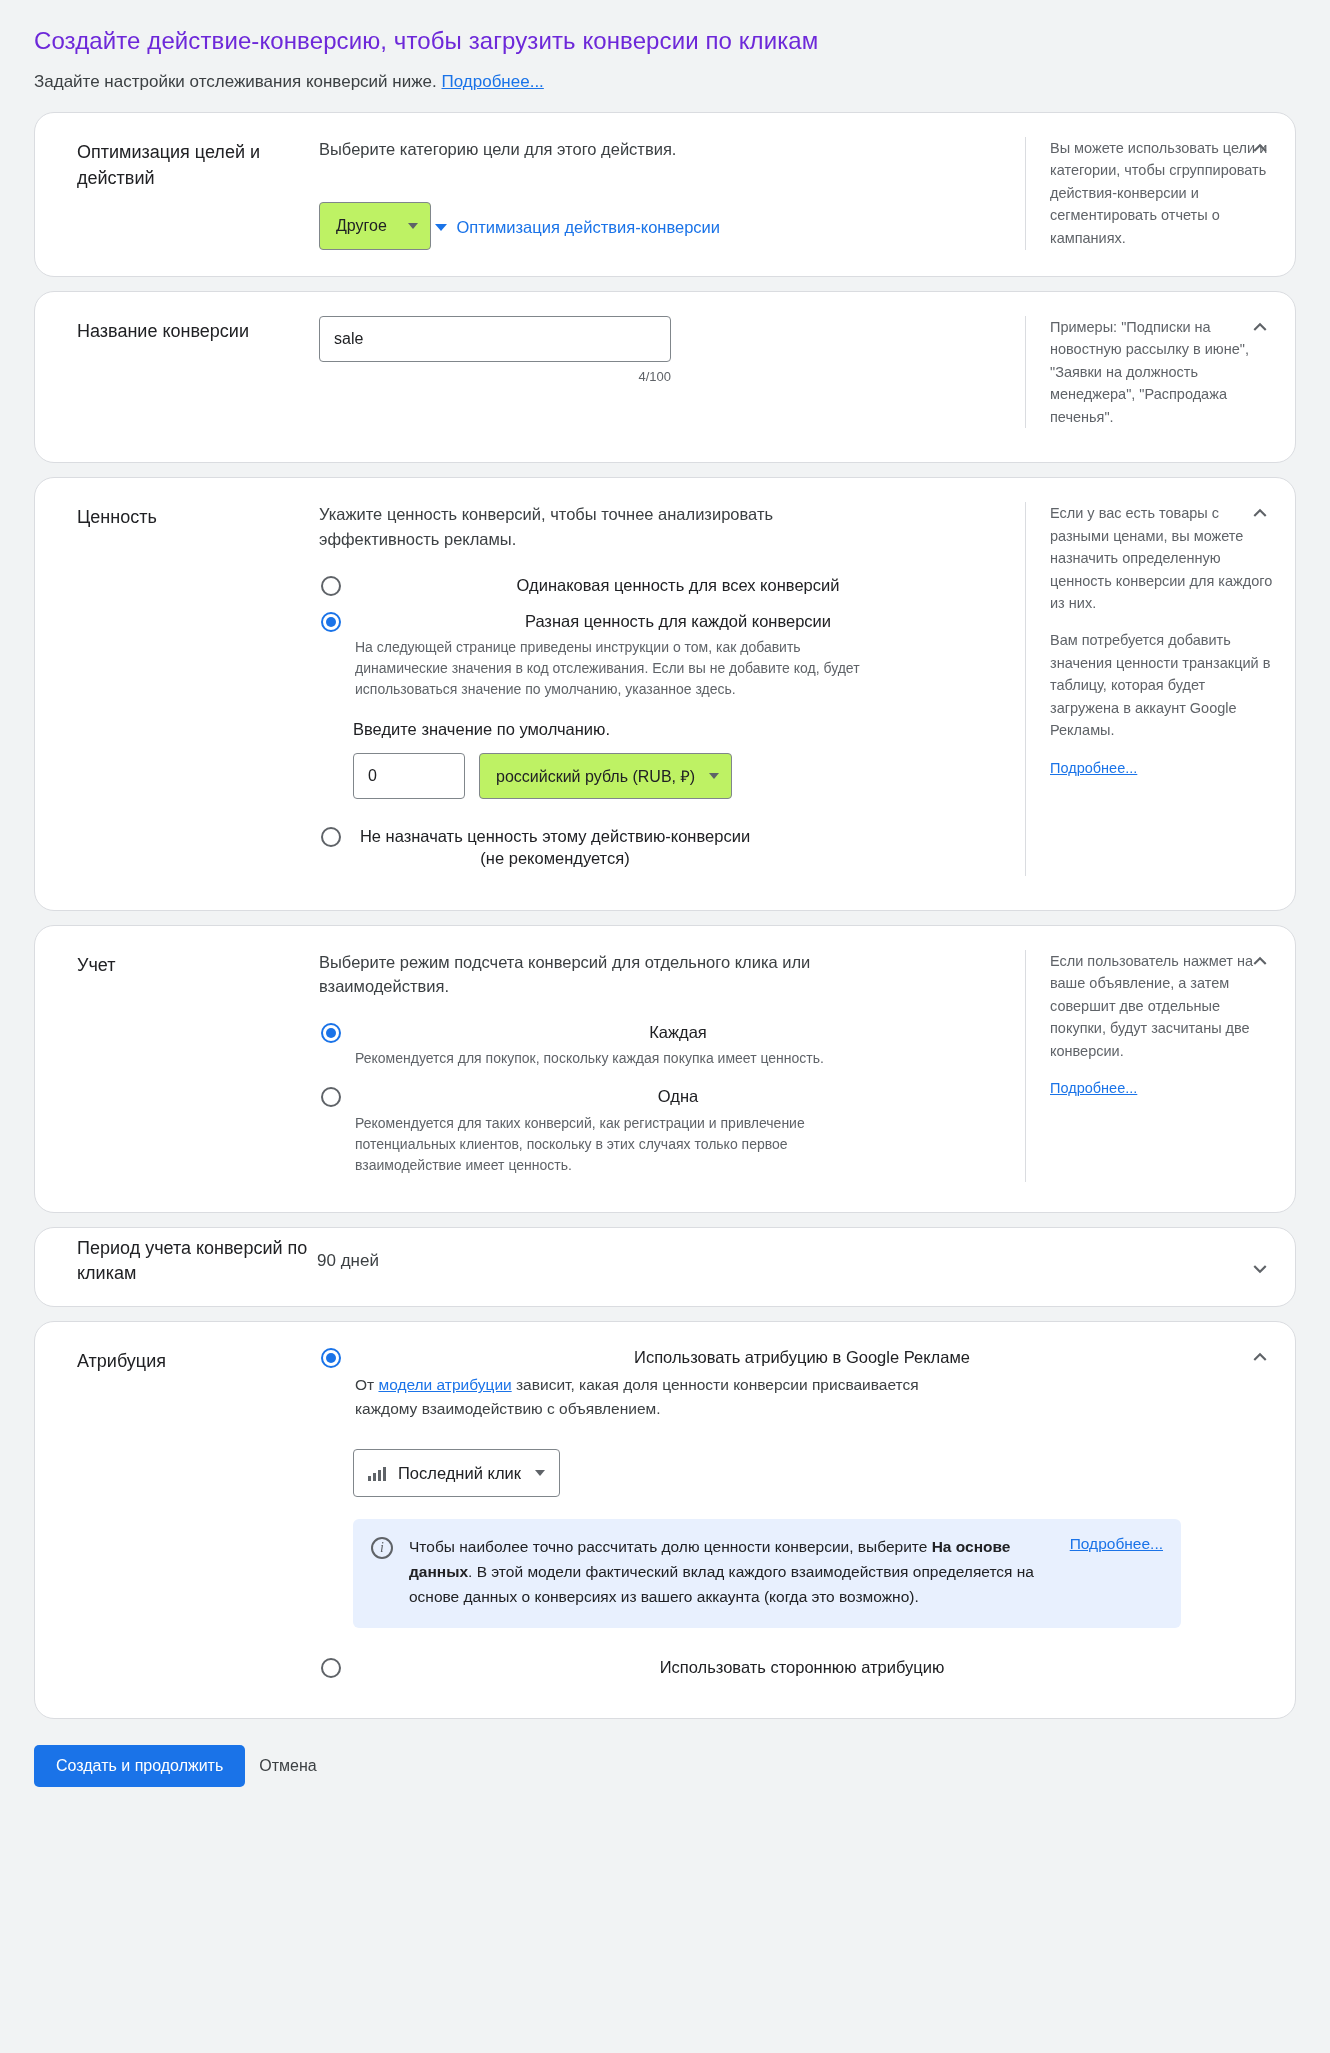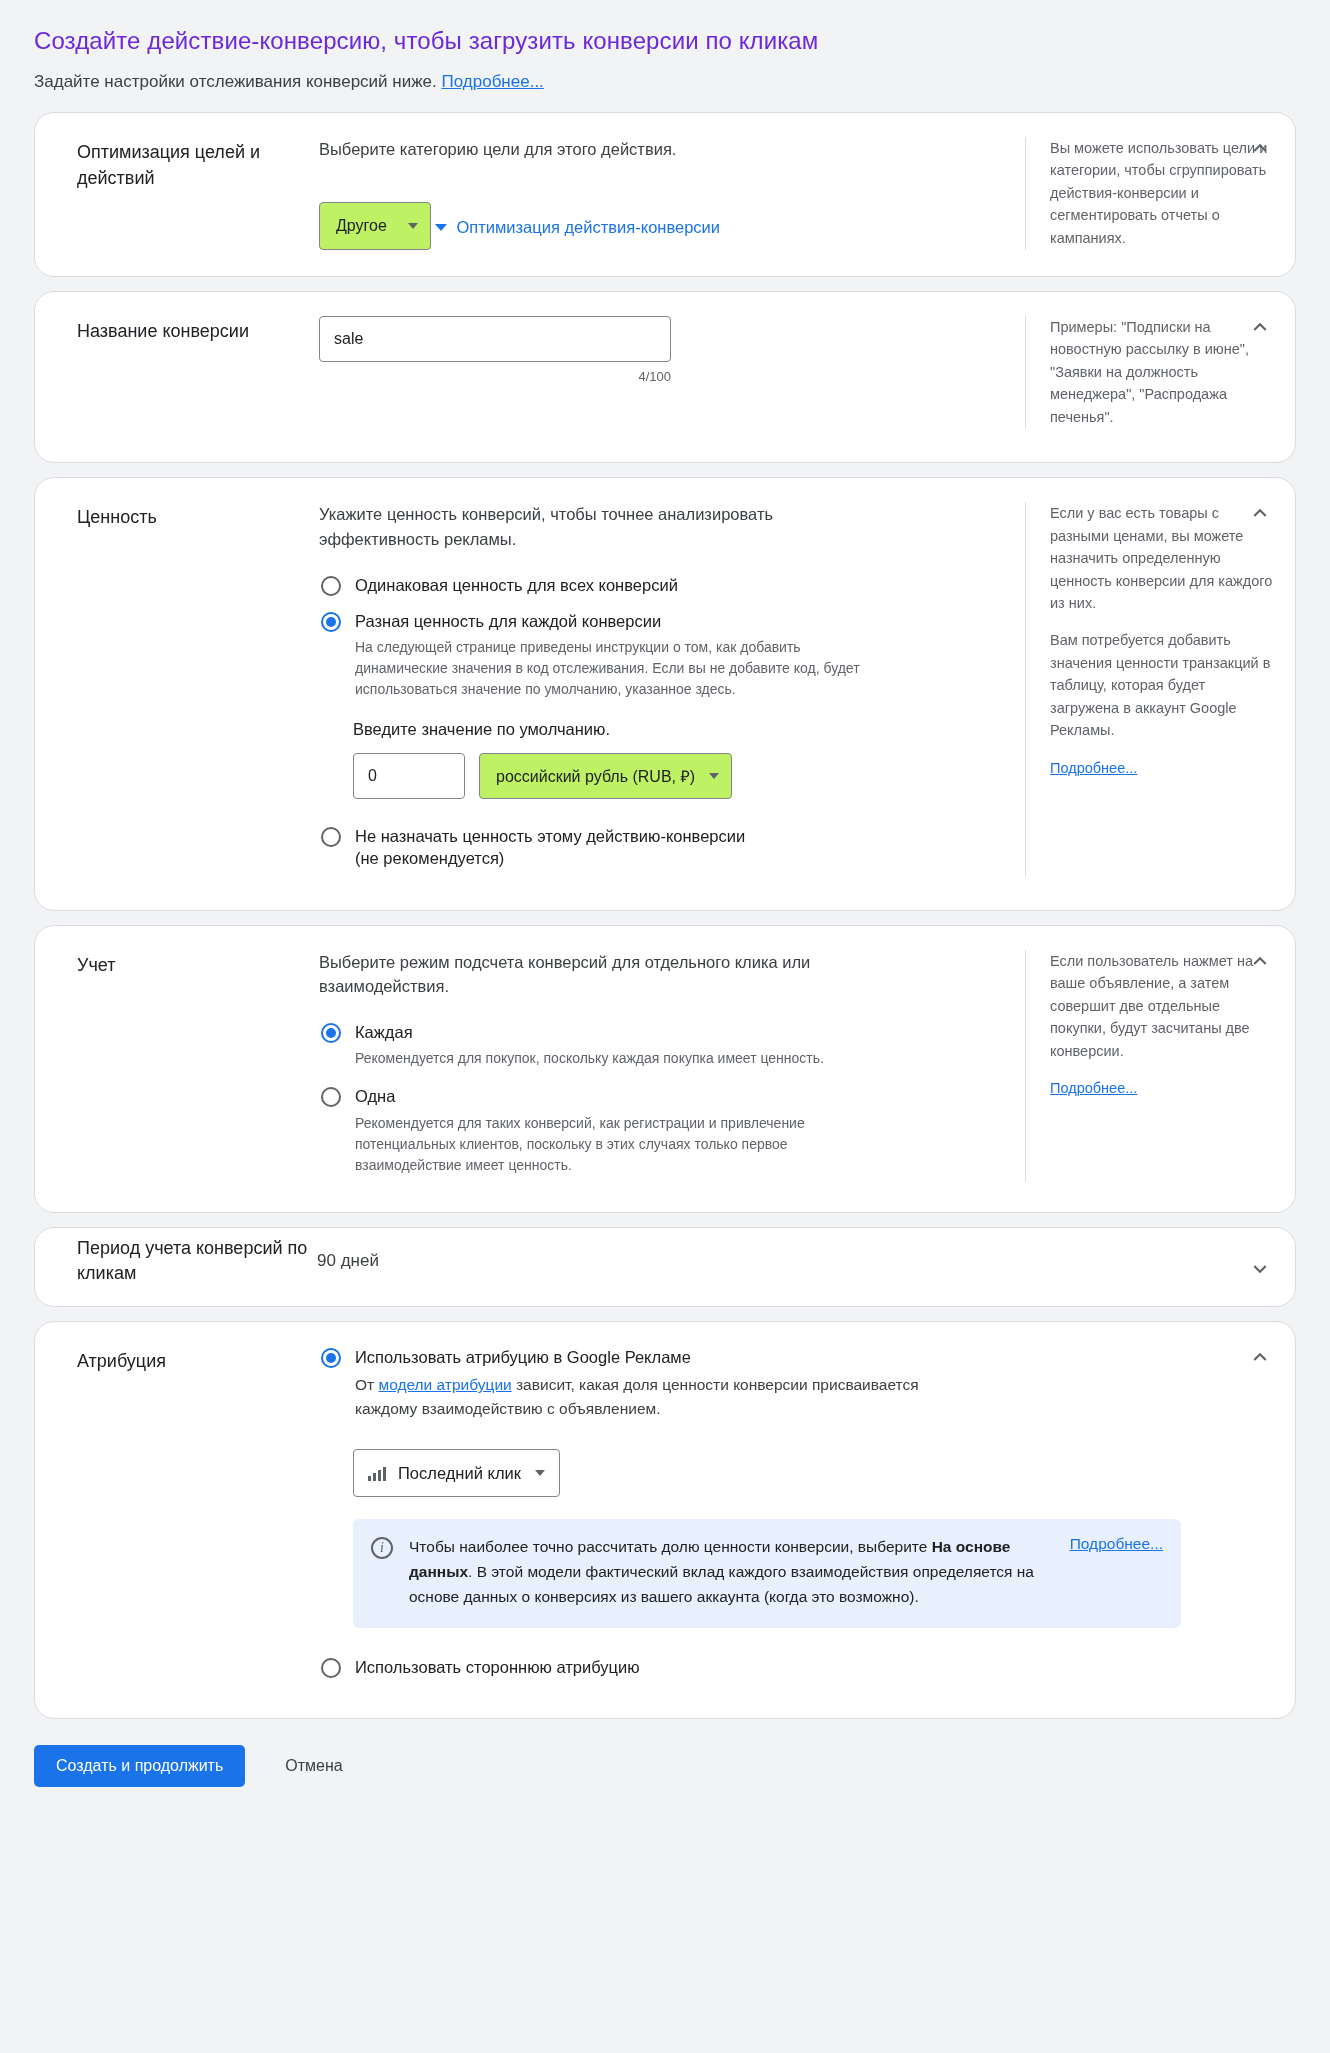--- a/index.html
+++ b/index.html
@@ -171,20 +171,21 @@
     left: 3px; top: 3px;
     width: 10px; height: 10px;
     border-radius: 50%;
     background: #1a73e8;
   }
   .radio-body { flex: 1 1 auto; }
   .radio-label {
     font-size: 16.5px;
     color: #202124;
     line-height: 1.35;
+    text-align: center;
   }
   .radio-desc {
     font-size: 14px;
     color: #5f6368;
     line-height: 1.5;
     margin-top: 5px;
     max-width: 540px;
   }
   .sub-block {
     margin: 20px 0 0 34px;
@@ -301,21 +302,21 @@
     font-size: 15.5px;
     color: #1a73e8;
     text-decoration: underline;
     cursor: pointer;
     padding-left: 14px;
   }
   
   .footer {
     display: flex;
     align-items: center;
-    gap: 32px;
+    gap: 6px;
     padding: 12px 34px 40px 34px;
   }
   .btn-primary {
     background: #1a73e8;
     color: #fff;
     border: none;
     border-radius: 5px;
     height: 42px;
     padding: 0 22px;
     font-size: 16px;

